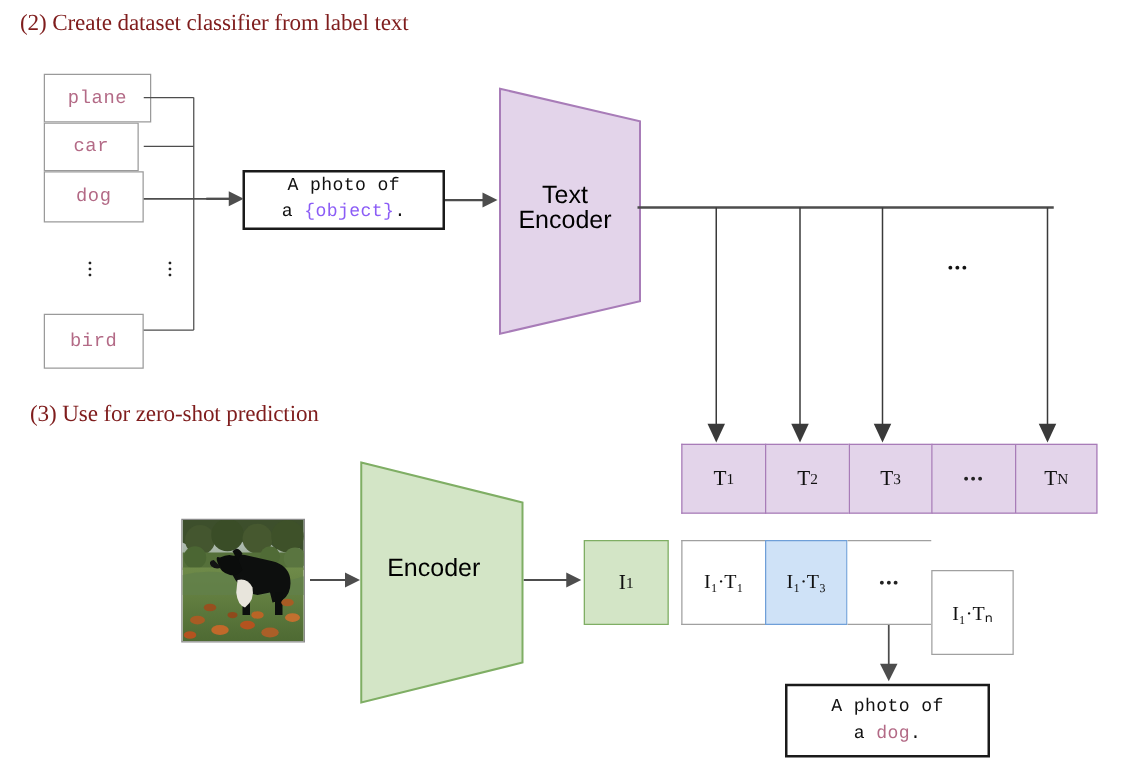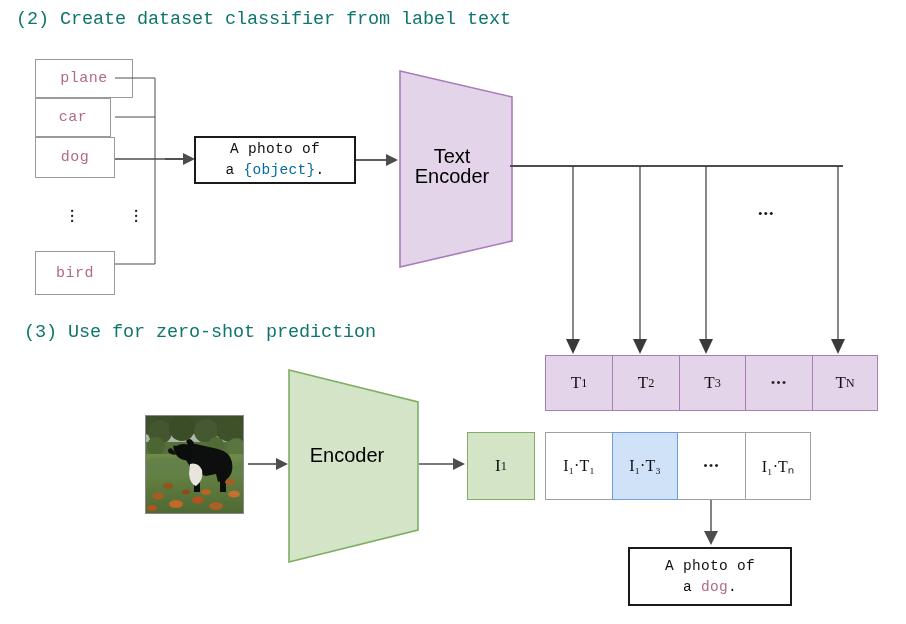--- a/index.html
+++ b/index.html
@@ -18,24 +18,24 @@
   #stage {
     position: absolute;
     left: 0; top: 0;
     width: 906px;
     height: 624px;
   }
   .abs { position: absolute; }
 
   
   .heading {
-    font-family: Liberation Mono, monospace;
+    font-family: Liberation Serif, serif;
     font-size: 18.5px;
     font-weight: 400;
-    color: #0f766e;
+    color: #7f1d1d;
     letter-spacing: -0.1px;
     white-space: nowrap;
   }
 
   
   .label-box {
     box-sizing: border-box;
     border: 1px solid #9a9a9a;
     background: #ffffff;
     font-family: "Liberation Mono", monospace;
@@ -56,21 +56,21 @@
     font-size: 14.5px;
     line-height: 21px;
     color: #111;
     display: flex;
     flex-direction: column;
     align-items: center;
     justify-content: center;
     text-align: center;
     letter-spacing: 0.3px;
   }
-  .tok-var { color: #0369a1; font-family: Liberation Mono, monospace; }
+  .tok-var { color: #8b5cf6; font-family: Liberation Mono, monospace; }
   .tok-dog { color: #b36a86; }
 
   
   .encoder-wrap { position: absolute; }
   .encoder-label {
     position: absolute;
     left: 0; right: 0;
     text-align: center;
     font-family: "Liberation Sans", sans-serif;
     font-size: 20px;
@@ -159,21 +159,21 @@
 
   svg { display: block; overflow: visible; }
 </style>
 </head>
 <body>
 
 <div id="stage">
 
   <div class="heading abs" style="left:16px; top:9px;">(2) Create dataset classifier from label text</div>
 
-  <div class="label-box abs" style="left:35px; top:59px; width:98px; height:39px;">
+  <div class="label-box abs" style="left:35px; top:59px; width:86px; height:39px;">
     <span>plane</span>
   </div>
   <div class="label-box abs" style="left:35px; top:98px; width:76px; height:39px;">
     <span>car</span>
   </div>
   <div class="label-box abs" style="left:35px; top:137px; width:80px; height:41px;">
     <span>dog</span>
   </div>
   <div class="label-box abs" style="left:35px; top:251px; width:80px; height:44px;">
     <span>bird</span>
@@ -346,21 +346,21 @@
 
   <div class="i1-box abs" style="left:467px; top:432px; width:68px; height:68px;">
     <span>I</span>
       <span class="sub">1</span>
   </div>
 
   <div class="abs" style="left:545px; top:432px; width:333px; height:68px; display:flex;border-radius:12px;">
     <div class="cell cell-d" style="width:67px; height:68px;">I₁·T₁</div>
     <div class="cell cell-d hl" style="width:66px; height:68px;">I₁·T₃</div>
     <div class="cell cell-d dots-cell" style="width:67px; height:68px; border-left-width:0;">•••</div>
-    <div class="cell cell-d last" style="width:66px; height:68px;">I₁·Tₙ</div>
+    <div class="cell cell-d last" style="width:66px; height:68px;margin-top:24px;">I₁·Tₙ</div>
   </div>
 
   <svg class="abs" style="left:700px; top:500px; width:26px; height:48px;" viewBox="0 0 26 48">
     <path d="M11 0 L11 34" stroke="#4d4d4d" stroke-width="1.4" fill="none"></path>
     <path d="M4 31 L11 45 L18 31 Z" fill="#4d4d4d"></path>
   </svg>
 
   <div class="result-box abs" style="left:628px; top:547px; width:164px; height:59px;">
     <div>A photo of</div>
     <div><span>a </span><span class="tok-dog">dog</span><span>.</span></div>

